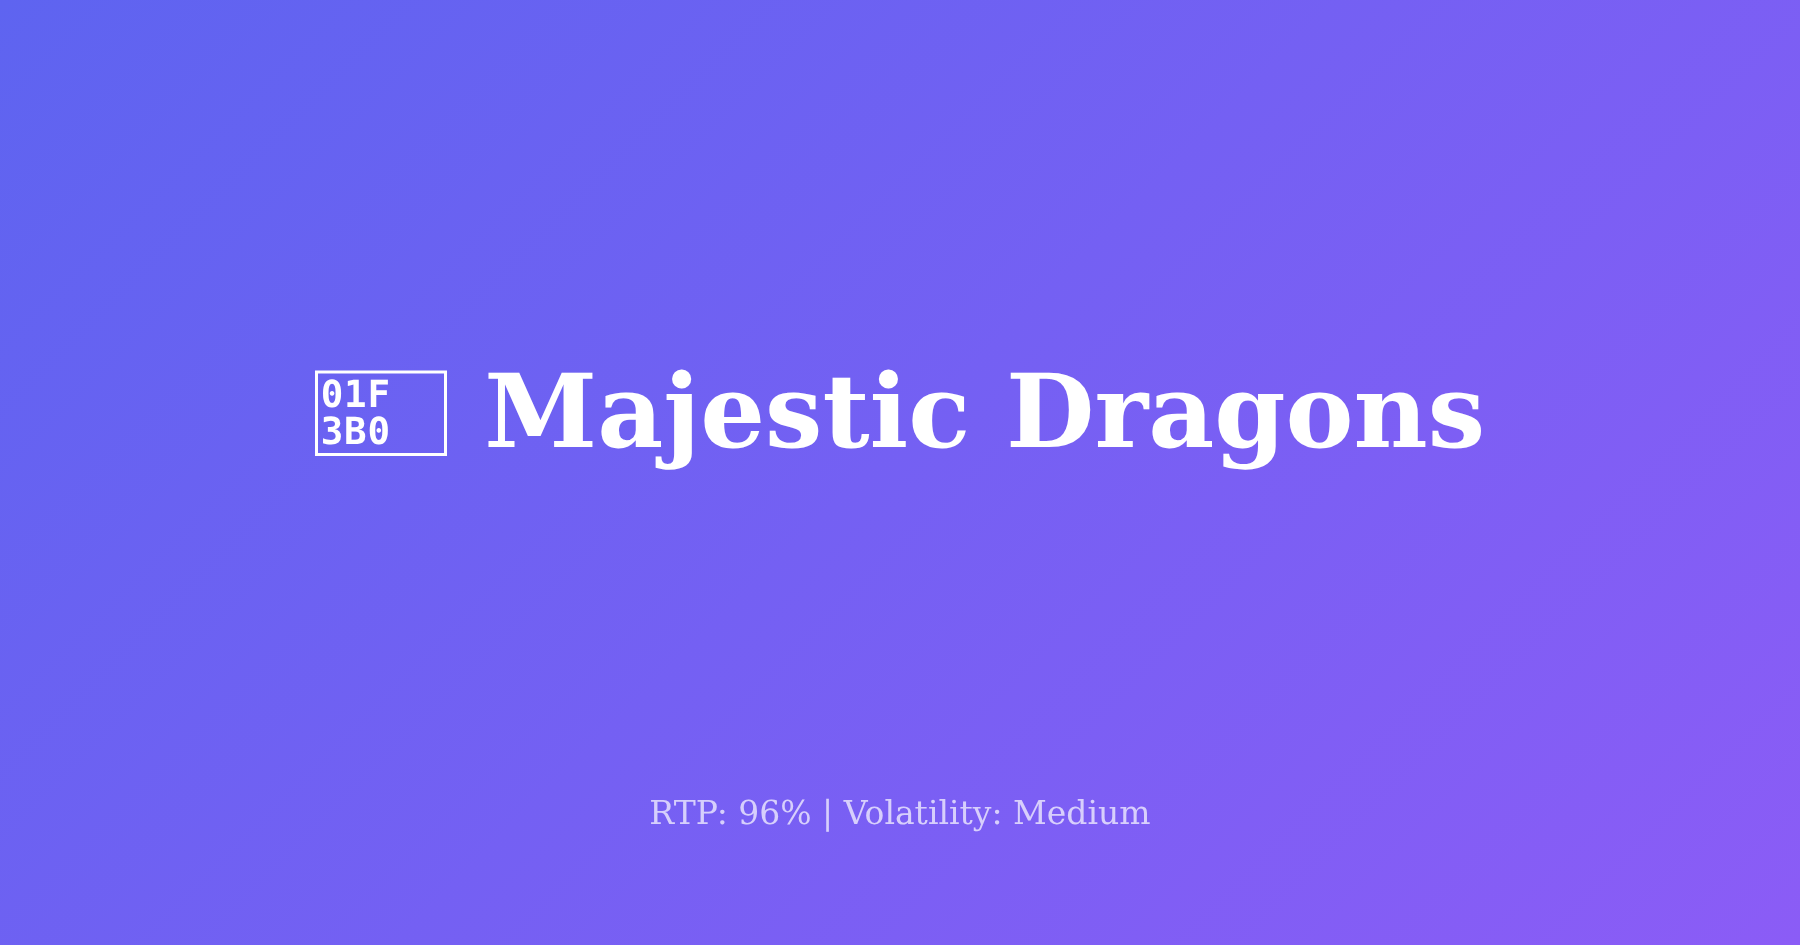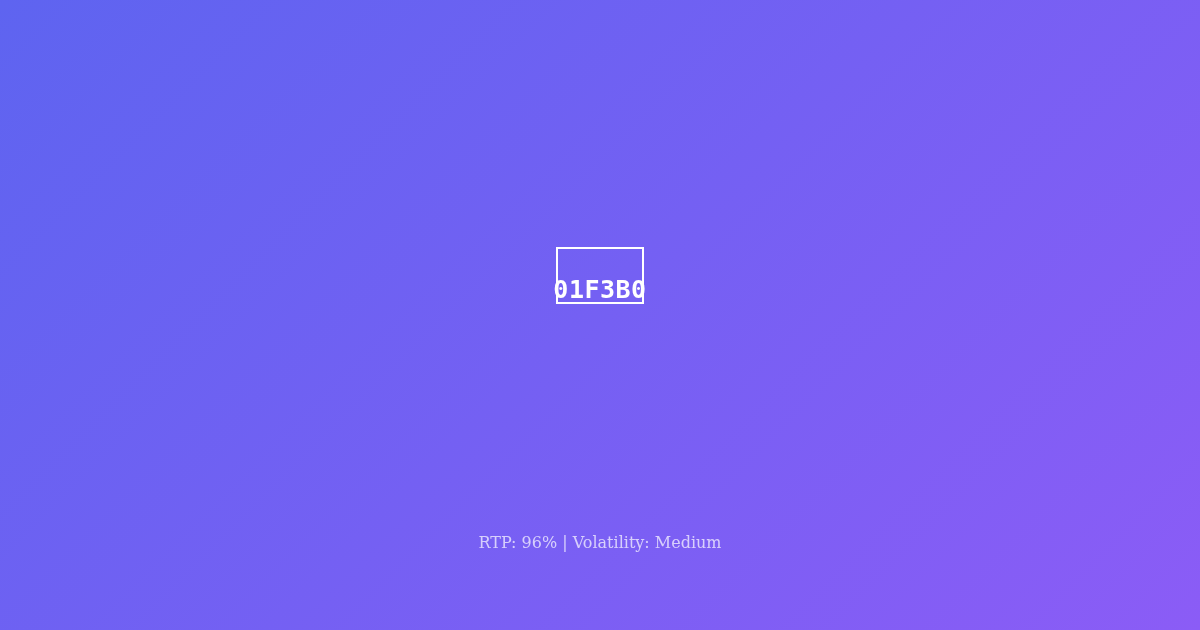--- a/index.html
+++ b/index.html
@@ -53,22 +53,22 @@
     color: #ffffff;
     letter-spacing: 0px;
     white-space: nowrap;
     margin: 0;
     padding: 0;
   }
 
   
   .tofu {
     display: inline-flex;
-    flex-direction: row;
-    align-items: flex-end;
+    flex-direction: column;
+    align-items: flex-start;
     justify-content: center;
     box-sizing: border-box;
     width: 88px;
     height: 57px;
     border: 2px solid #ffffff;
     font-family: "DejaVu Sans Mono", "Liberation Mono", monospace;
     font-weight: bold;
     font-size: 25px;
     line-height: 25px;
     color: #ffffff;
@@ -102,37 +102,38 @@
 
   
   .meta {
     position: absolute;
     top: 529px;
     left: 0;
     width: 1200px;
     text-align: center;
     font-family: "DejaVu Serif", "Liberation Serif", serif;
     font-weight: normal;
-    font-size: 16px;
+    font-size: 22px;
     line-height: 28px;
     color: rgba(255, 255, 255, 0.70);
     margin: 0;
     white-space: nowrap;
   }
 </style>
 </head>
 <body>
 
 <div id="card">
 
   <div class="title-row">
     <div class="game-title">
       <span class="tofu">
         <span class="tofu-row">01F</span>
         <span class="tofu-row">3B0</span>
       </span>
+      <span class="title-text">Majestic Dragons</span>
     </div>
   </div>
 
 
   <div class="meta">RTP: 96% | Volatility: Medium</div>
 
 </div>
 
 </body></html>

